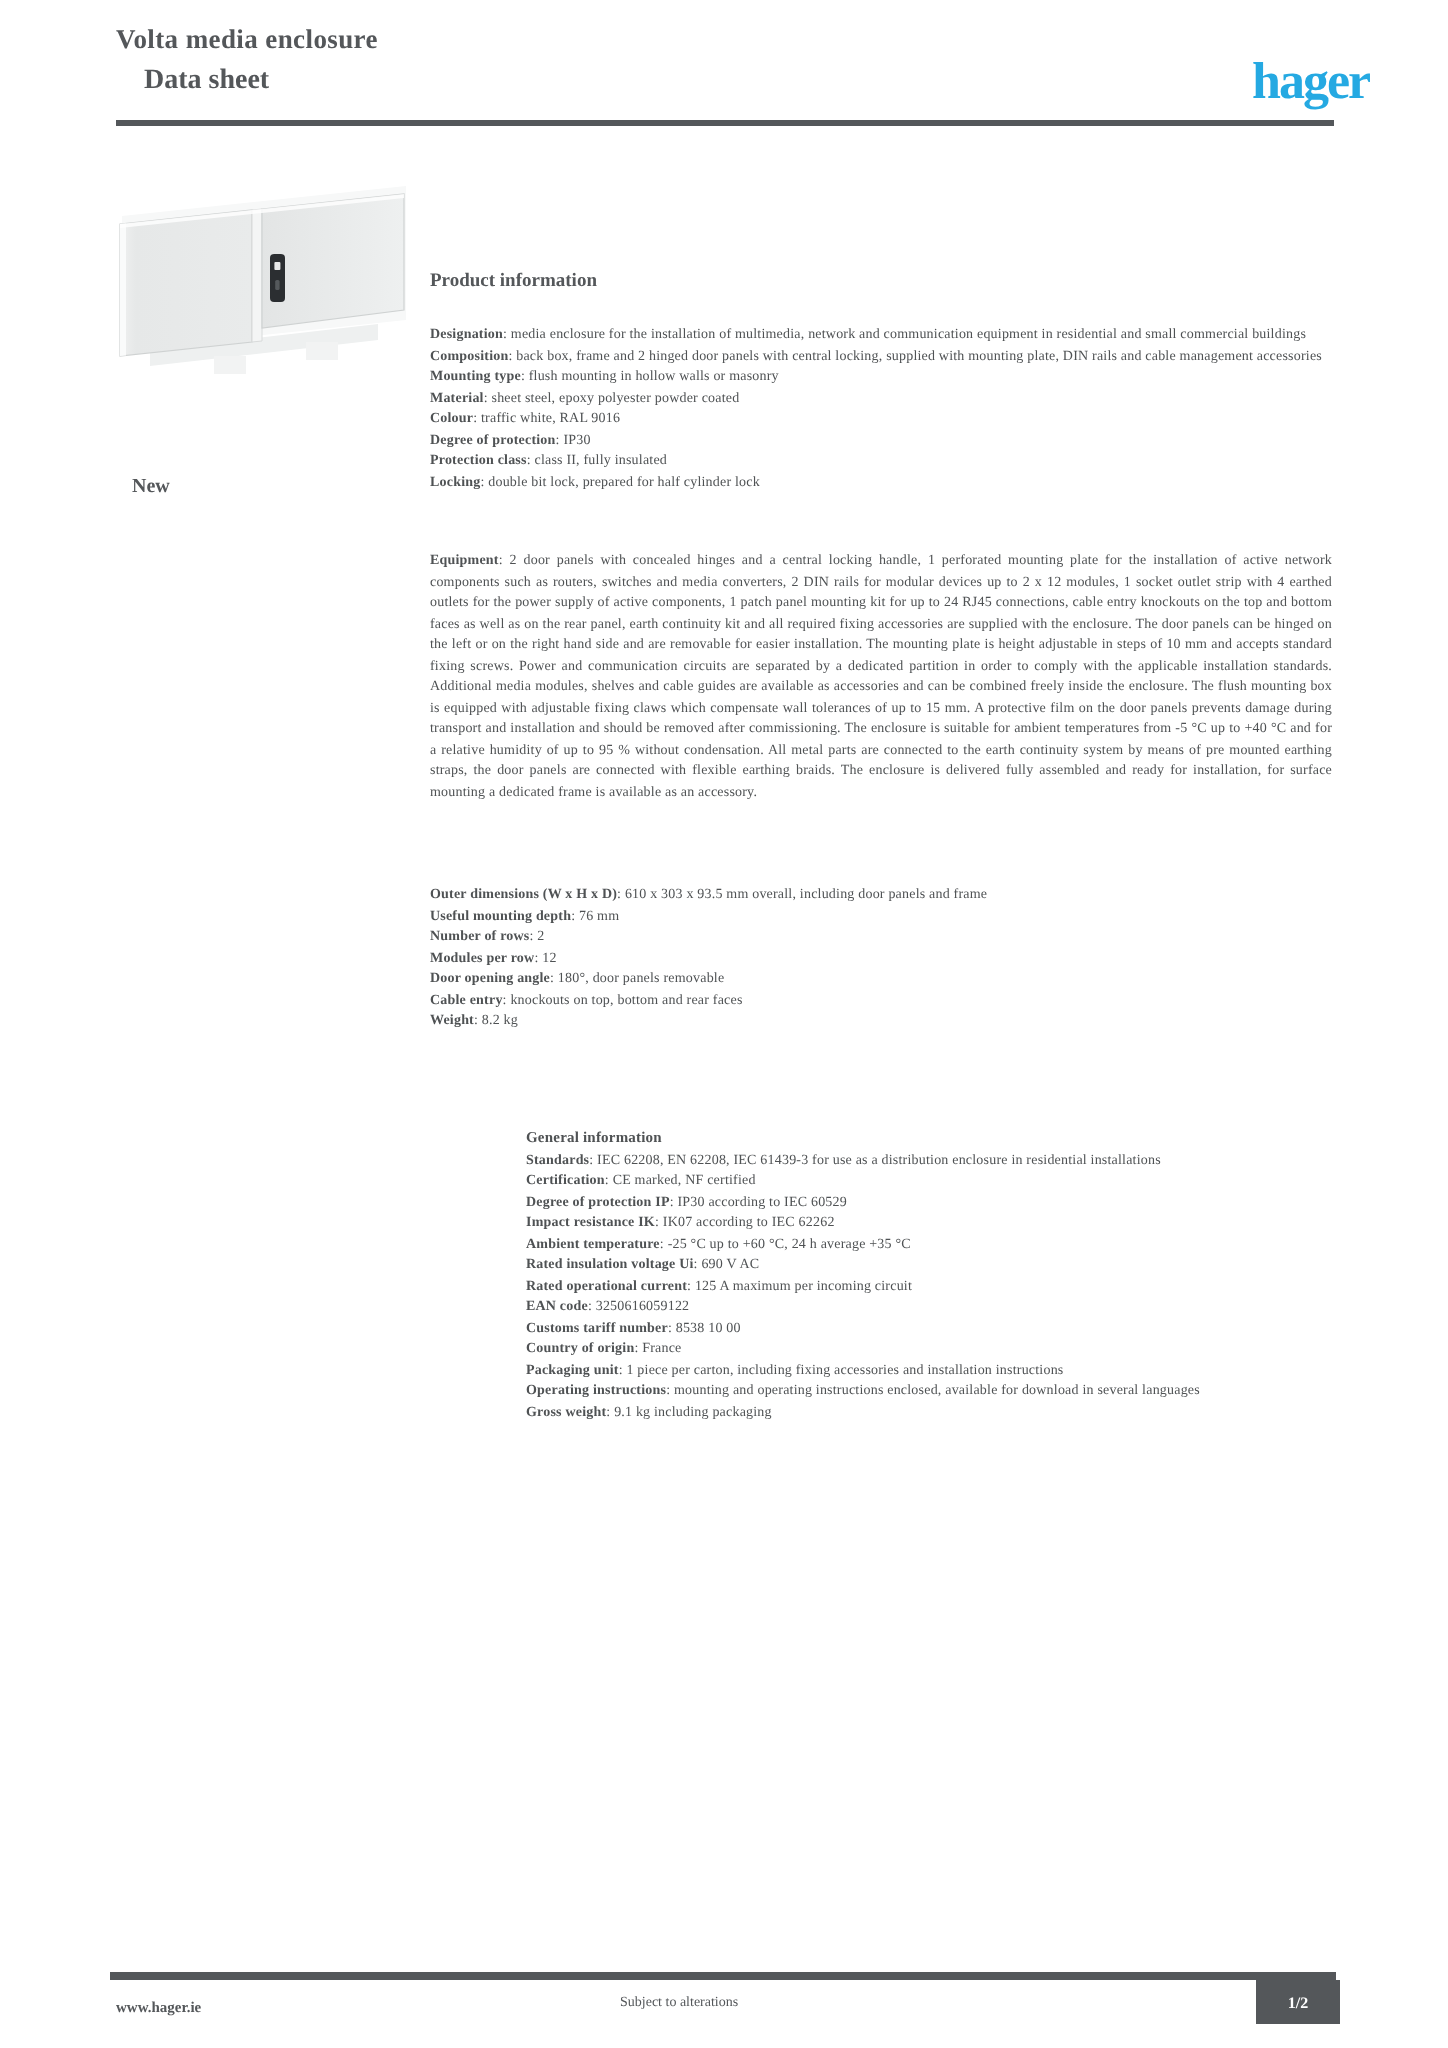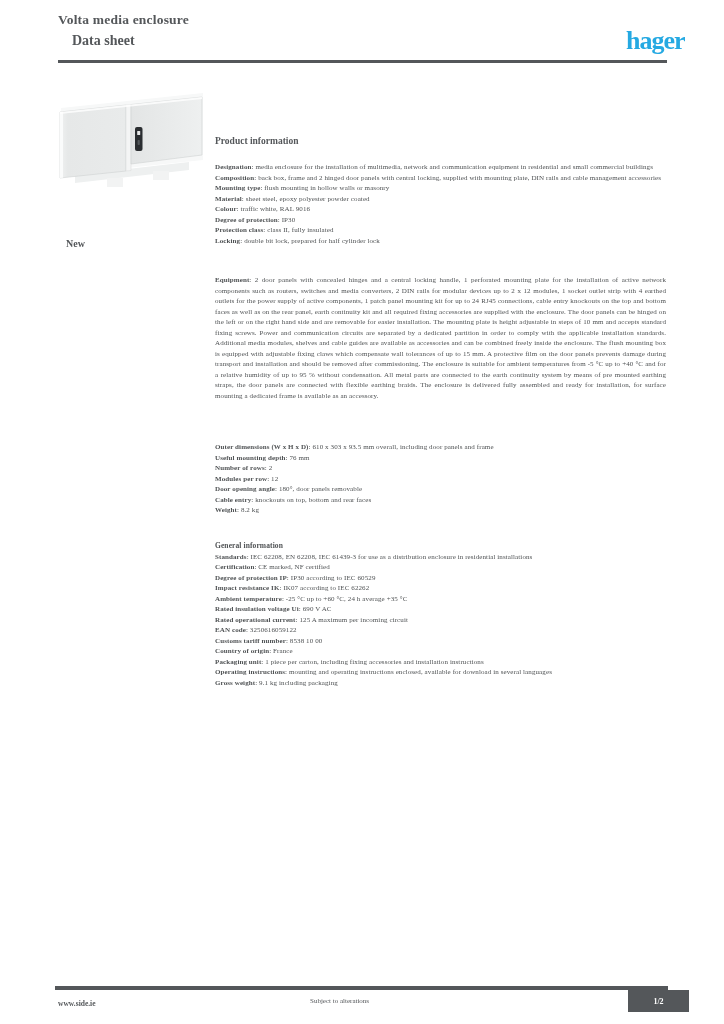--- a/index.html
+++ b/index.html
@@ -15,31 +15,31 @@
                  color:#25a9e2; letter-spacing:-1px;margin-left:32px; }
   .hdr-rule    { position:absolute; left:58px; top:60px; width:609px; height:3px; background:#54575a; }
   
   .photo       { position:absolute; left:57px; top:84px; width:150px; height:106px; }
   .badge-new   { position:absolute; left:56px; top:238px; font-size:10px; font-weight:bold;margin-left:10px; }
   
   .main-title  { position:absolute; left:215px; top:91px;  width:451px; font-size:13px; font-weight:bold; }
   .sec-head    { position:absolute; left:215px; top:136px; width:451px; font-size:9.5px; font-weight:bold; }
   .blk         { position:absolute; left:215px; width:451px; font-size:7px; line-height:10.5px;
                  letter-spacing:.1px; color:#4f5254; text-align:justify; }
-  .blk-a { top:162px; } .blk-b { top:275px; } .blk-c { top:442px; } .blk-d { top:541px; }
+  .blk-a { top:162px; } .blk-b { top:275px; } .blk-c { top:442px; } .blk-d { top:564px;margin-left:48px; }
   .spec  { }
   .spec .k { font-weight:bold; }
   .blk-head { font-weight:bold; font-size:7.5px; }
   
   .ftr-rule  { position:absolute; left:55px; top:986px; width:613px; height:4px; background:#54575a; }
   .ftr-box   { position:absolute; left:55px; top:994px; width:113px; height:23px; background:#ffffff; }
   .ftr-site  { position:absolute; left:58px; top:999px; font-size:7.5px; font-weight:bold; color:#54575a;
                text-decoration:none; }
   .ftr-note  { position:absolute; left:310px; top:997px; font-size:7px; color:#54575a; }
-  .ftr-page  { position:absolute; left:628px; top:990px; width:61px; height:22px; background:#54575a;
+  .ftr-page  { position:absolute; left:628px; top:990px; width:42px; height:22px; background:#54575a;
                color:#ffffff; font-size:8px; font-weight:bold; display:flex; align-items:center;
                justify-content:center; }
 </style>
 </head>
 <body>
 
 <div class="page">
 
   <div class="hdr-title">Volta media enclosure</div>
   <div class="hdr-sub">Data sheet</div>
@@ -119,17 +119,17 @@
     <div class="spec"><span class="k">EAN code</span>: <span class="v">3250616059122</span></div>
     <div class="spec"><span class="k">Customs tariff number</span>: <span class="v">8538 10 00</span></div>
     <div class="spec"><span class="k">Country of origin</span>: <span class="v">France</span></div>
     <div class="spec"><span class="k">Packaging unit</span>: <span class="v">1 piece per carton, including fixing accessories and installation instructions</span></div>
     <div class="spec"><span class="k">Operating instructions</span>: <span class="v">mounting and operating instructions enclosed, available for download in several languages</span></div>
     <div class="spec"><span class="k">Gross weight</span>: <span class="v">9.1 kg including packaging</span></div>
   </div>
 
   <div class="ftr-rule"></div>
   <div class="ftr-box"></div>
-  <a class="ftr-site" href="#">www.side.ie</a>
+  <a class="ftr-site" href="#">www.hager.ie</a>
   <div class="ftr-note">Subject to alterations</div>
   <div class="ftr-page">1/2</div>
 
 </div>
 
 </body></html>

